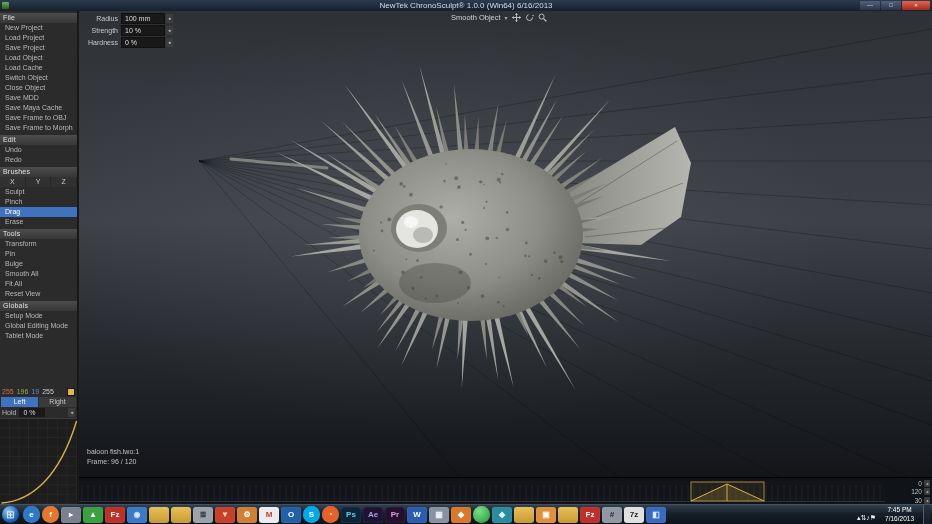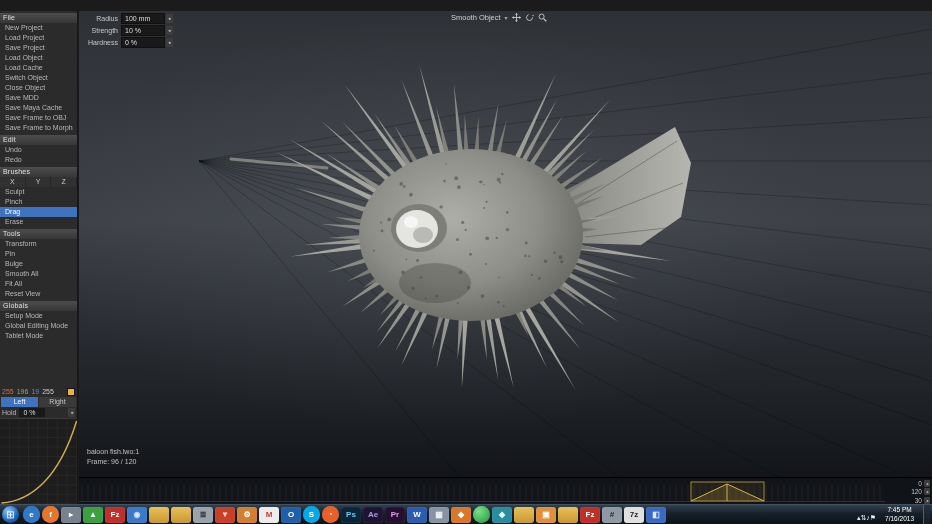--- a/index.html
+++ b/index.html
@@ -90,20 +90,29 @@
   .tray-icon { color:#e6ebf2; font-size:7px; }
   #clock { text-align:center; color:#fff; font-size:6.5px; line-height:1.35; padding:0 5px; }
   #show-desktop { width:7px; height:20px; border-left:1px solid #50606e;
     background:linear-gradient(#27303b,#141b23); }
 </style>
 </head>
 <body>
 
 <div id="app">
 
+  <div id="titlebar">
+    <span id="app-icon"></span>
+    <span id="title-text">NewTek ChronoSculpt® 1.0.0 (Win64)  6/16/2013</span>
+    <span id="win-buttons">
+      <span class="win-btn">—</span>
+      <span class="win-btn">□</span>
+      <span class="win-btn close">×</span>
+    </span>
+  </div>
 
   <div id="sidebar">
     <div id="sidebar-menu">
         <div class="section-header">File</div>
         <div class="menu-item">New Project</div>
         <div class="menu-item">Load Project</div>
         <div class="menu-item">Save Project</div>
         <div class="menu-item">Load Object</div>
         <div class="menu-item">Load Cache</div>
         <div class="menu-item">Switch Object</div>

